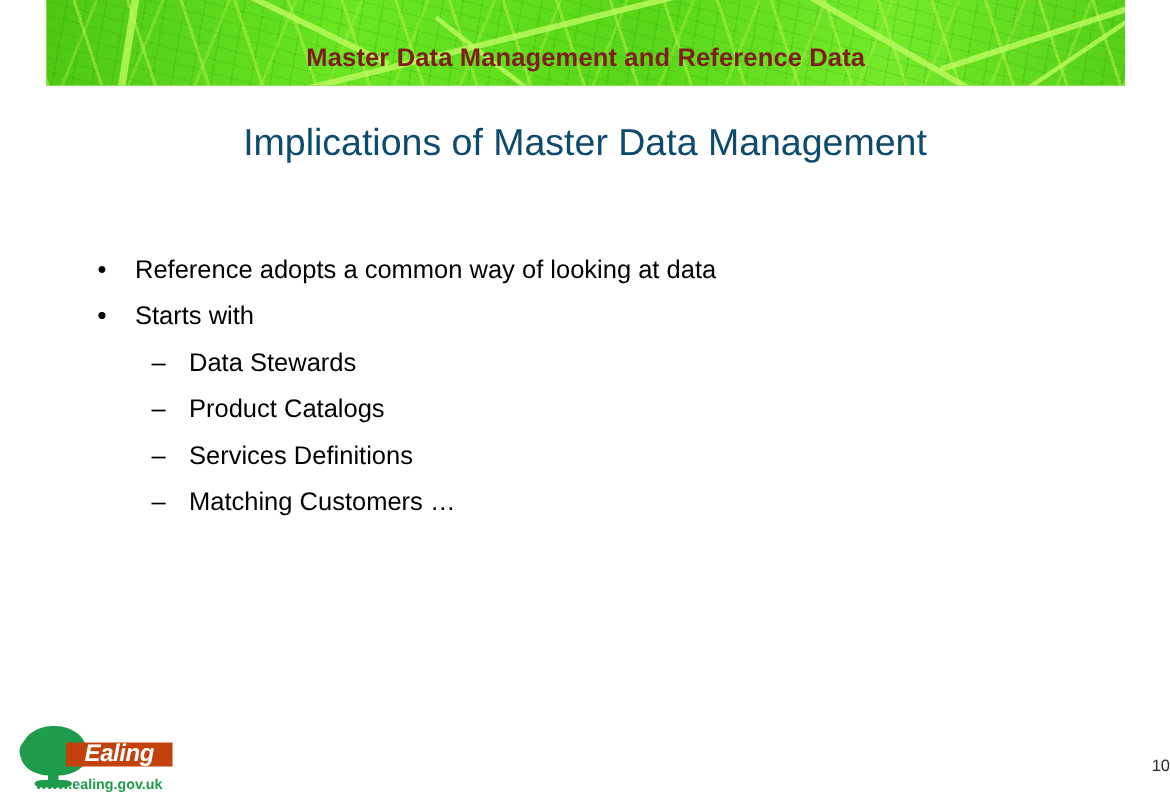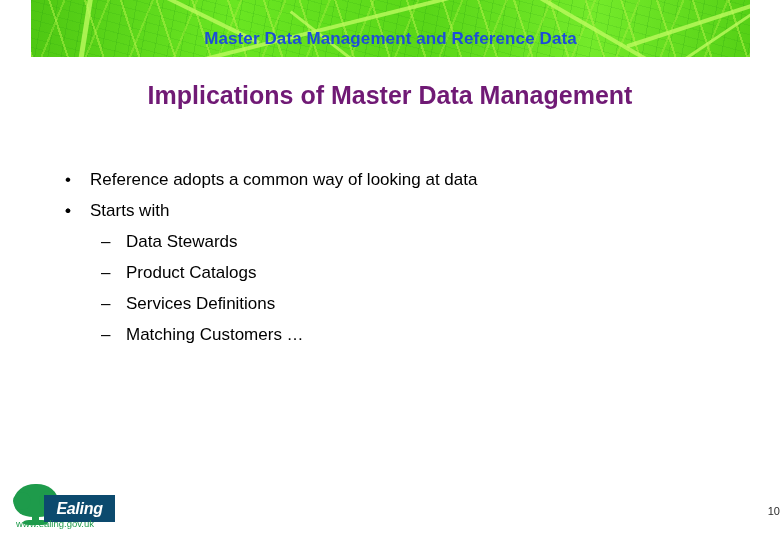--- a/index.html
+++ b/index.html
@@ -55,35 +55,35 @@
   .v7 { left: 620px; top: 40px;  width: 120px; height: 3px; transform: rotate(-34deg); }
 
   .header-title {
     position: absolute;
     left: 0;
     right: 0;
     top: 29px;
     text-align: center;
     font-size: 17px;
     font-weight: bold;
-    color: #1d4ed8;
+    color: #7f1d1d;
     letter-spacing: 0.1px;
     white-space: nowrap;
   }
 
   
   .slide-title {
     position: absolute;
     left: 0;
     right: 0;
     top: 81px;
     text-align: center;
     font-size: 25px;
-    font-weight: bold;
-    color: #701a75;
+    font-weight: normal;
+    color: #0c4a6e;
     letter-spacing: 0px;
     white-space: nowrap;
   }
 
   
   .body-list {
     position: absolute;
     left: 60px;
     top: 164px;
     width: 660px;
@@ -177,43 +177,43 @@
   .tree-root-r {
     position: absolute;
     left: 24px; top: 37px; width: 12px; height: 5px;
     background: #1E9B4B; border-radius: 0 50% 50% 0;
   }
   .ealing-box {
     position: absolute;
     left: 36px;
     top: 12px;
     width: 71px;
-    height: 27px;
-    background: #0c4a6e;
+    height: 16px;
+    background: #c2410c;
     display: flex;
     align-items: center;
     justify-content: center;
   }
   .ealing-word {
     color: #ffffff;
     font-size: 16px;
     font-weight: bold;
     font-style: italic;
     letter-spacing: -0.3px;
     line-height: 1;
   }
   .ealing-url {
     position: absolute;
     left: 8px;
     top: 35px;
     width: 100px;
-    text-align: left;
+    text-align: center;
     color: #1E9B4B;
     font-size: 9.5px;
-    font-weight: normal;
+    font-weight: bold;
     white-space: nowrap;
   }
 
   
   .mawod-logo {
     position: absolute;
     left: 676px;
     top: 479px;
     width: 98px;
     height: 56px;

